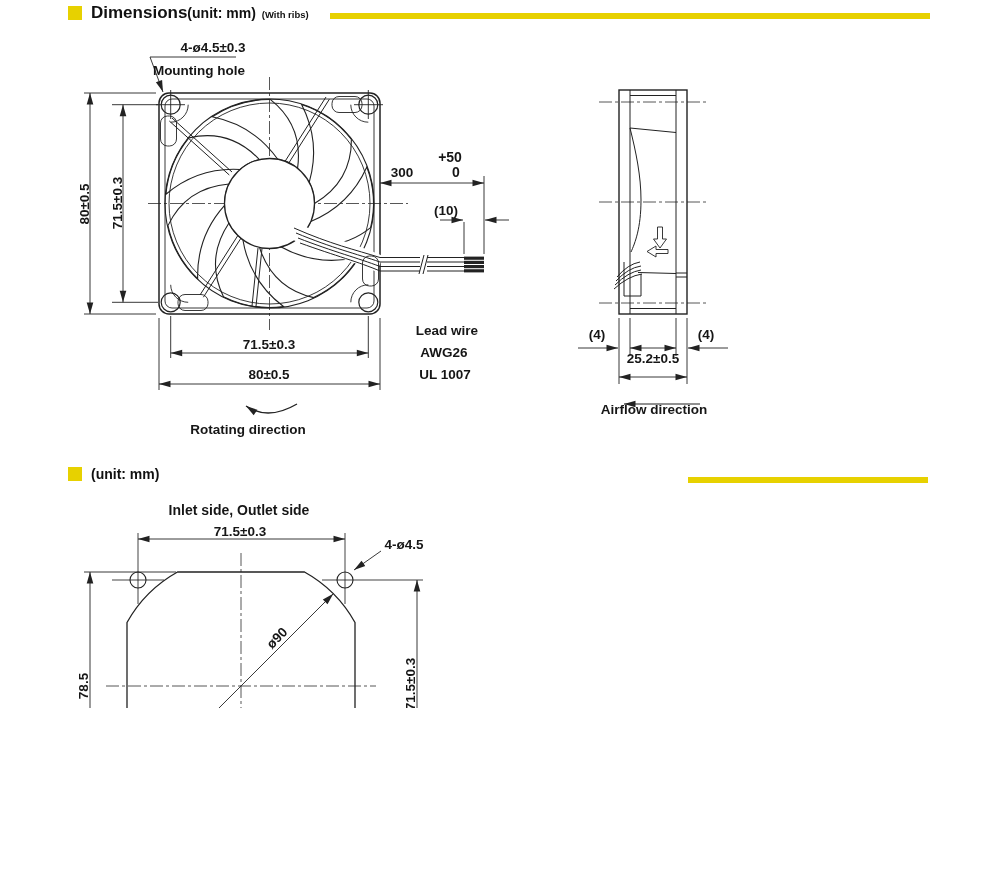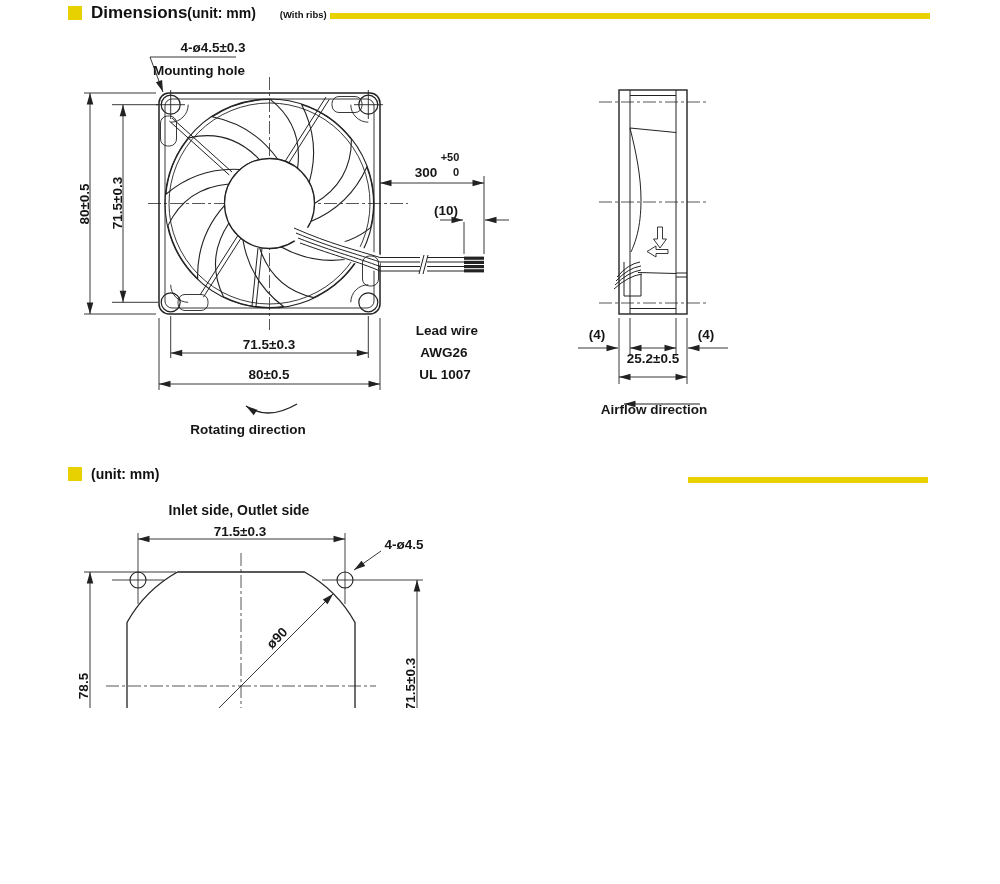--- a/index.html
+++ b/index.html
@@ -3,27 +3,27 @@
 <meta charset="utf-8">
 <style>
   html,body{margin:0;padding:0;background:#fff;}
   .page{position:relative;width:1000px;height:708px;background:#fff;overflow:hidden;
         font-family:"Liberation Sans",sans-serif;color:#111;}
   svg.draw{position:absolute;left:0;top:0;}
   .lbl{position:absolute;transform:translate(-50%,-50%);font-size:13.5px;font-weight:bold;
        white-space:nowrap;color:#161616;letter-spacing:0;}
   .lbl.rot{transform:translate(-50%,-50%) rotate(-90deg);}
   .lbl.rot45{transform:translate(-50%,-50%) rotate(-45deg);}
-  .lbl.sm{font-size:11px;}
+  .lbl.sm{font-size:14px;}
   .sec-header{position:absolute;display:flex;align-items:baseline;}
   .bullet{width:14px;height:14px;align-self:center;margin-right:9px;}
   .sec-title{font-weight:bold;font-size:17px;}
   .sec-title2{font-weight:bold;font-size:16px;}
   .sec-unit{font-weight:bold;font-size:14px;}
-  .sec-note{font-weight:bold;font-size:9.5px;margin-left:24px;}
+  .sec-note{font-weight:bold;font-size:9.5px;margin-left:6px;}
   .rule{position:absolute;height:6px;}
 </style>
 </head>
 <body>
 
 <div class="page">
 
   <div class="sec-header" style="left:68px;top:3px;">
     <div class="bullet" style="background:#e7d100;"></div>
     <span class="sec-title">Dimensions</span>
@@ -245,21 +245,21 @@
         <line x1="148.7" y1="778.3" x2="333.3" y2="593.7" marker-start="url(#ae)" marker-end="url(#ae)"></line>
         <line x1="381" y1="551" x2="354" y2="570" marker-end="url(#ae)"></line>
       </g>
     </g>
   </svg>
 
   <div class="lbl" style="left:193px;top:47px;margin-left:20px;">4-ø4.5±0.3</div>
   <div class="lbl" style="left:199px;top:70px;">Mounting hole</div>
   <div class="lbl rot" style="left:84px;top:204px;">80±0.5</div>
   <div class="lbl rot" style="left:117px;top:203px;">71.5±0.3</div>
-  <div class="lbl" style="left:426px;top:172px;">300</div>
+  <div class="lbl" style="left:402px;top:172px;">300</div>
   <div class="lbl sm" style="left:450px;top:157px;">+50</div>
   <div class="lbl sm" style="left:456px;top:172px;">0</div>
   <div class="lbl" style="left:446px;top:210px;">(10)</div>
   <div class="lbl" style="left:447px;top:330px;">Lead wire</div>
   <div class="lbl" style="left:444px;top:352px;">AWG26</div>
   <div class="lbl" style="left:445px;top:374px;">UL 1007</div>
   <div class="lbl" style="left:269px;top:344px;">71.5±0.3</div>
   <div class="lbl" style="left:269px;top:374px;">80±0.5</div>
   <div class="lbl" style="left:248px;top:429px;text-align:center;">Rotating direction</div>
 

